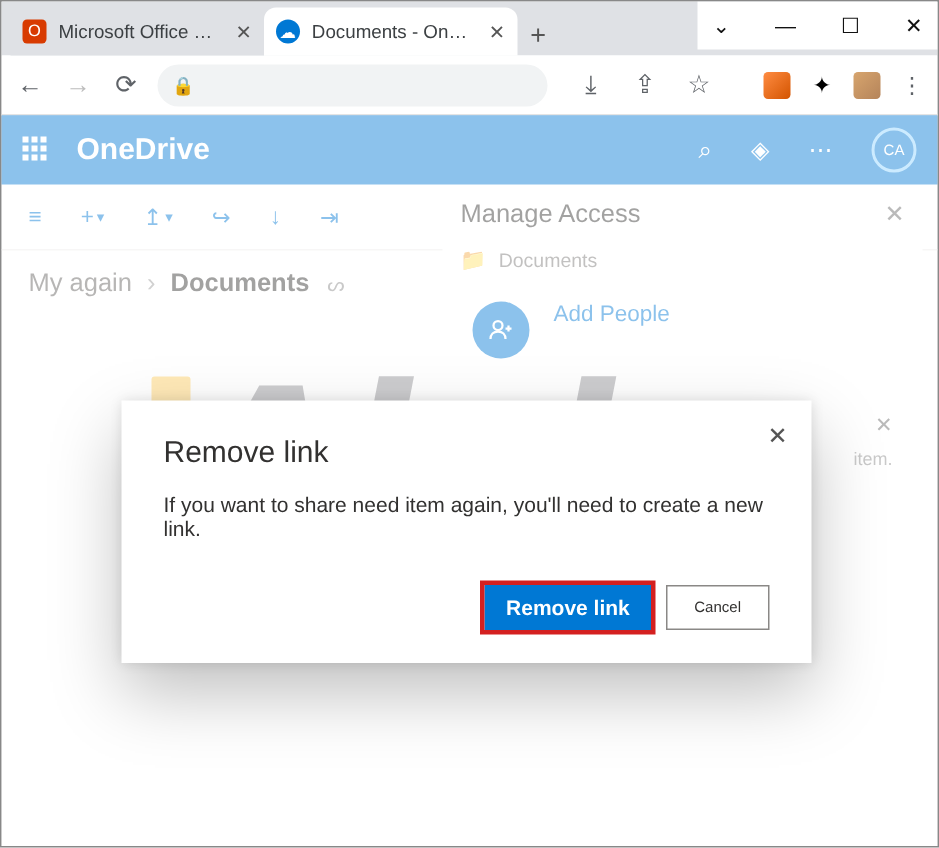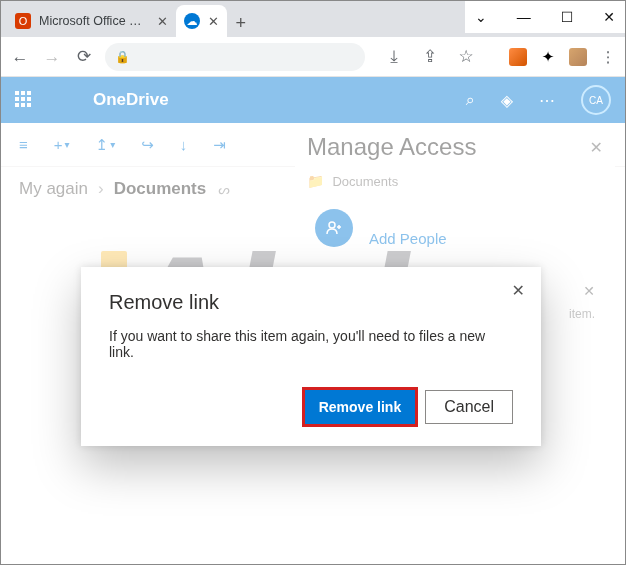--- a/index.html
+++ b/index.html
@@ -28,59 +28,59 @@
   .ext-icons { display: flex; gap: 12px; align-items: center; margin-left: auto; }
   .ext-icons span { width: 18px; height: 18px; display: inline-flex; align-items: center; justify-content: center; font-size: 15px; }
   .fox { background: linear-gradient(135deg, #ff8c42, #d35400); border-radius: 3px; }
   .cat { background: linear-gradient(135deg, #d7a56e, #b5845a); border-radius: 3px; }
   .dots-v { font-size: 18px; color: #5f6368; }
 
   
   .od-header { height: 46px; background: #0078d4; display: flex; align-items: center; padding: 0 14px; color: #fff; gap: 18px; }
   .waffle { width: 18px; height: 18px; display: grid; grid-template-columns: repeat(3,4px); grid-template-rows: repeat(3,4px); gap: 2px; }
   .waffle div { background: #fff; }
-  .brand { font-size: 17px; font-weight: 600; margin-left: 42px; }
+  .brand { font-size: 20px; font-weight: 600; }
   .od-right { margin-left: auto; display: flex; gap: 26px; align-items: center; }
   .od-right .ic { color: #fff; font-size: 16px; }
   .avatar { width: 30px; height: 30px; border-radius: 50%; border: 2px solid #8fd3ff; display: flex; align-items: center; justify-content: center; font-size: 10px; color: #fff; }
 
   
   .toolbar { height: 44px; display: flex; align-items: center; border-bottom: 1px solid #edebea; padding: 0 18px; gap: 26px; color: #0078d4; font-size: 15px; }
   .toolbar .tool { display: inline-flex; align-items: center; gap: 2px; }
   .chev { font-size: 10px; }
 
   
   .breadcrumb { padding: 12px 18px; font-size: 17px; color: #605e5c; display: flex; align-items: center; gap: 10px; }
   .breadcrumb .sep { color: #999; }
   .breadcrumb .cur { font-weight: 600; color: #323130; }
   .share-ic { color: #888; font-size: 13px; margin-left: 2px; }
 
   
   .panel { position: absolute; right: 10px; top: 124px; width: 320px; background: #fff; }
   .panel-header { display: flex; align-items: center; padding: 8px 12px; }
-  .panel-header h2 { font-size: 24px; font-weight: 400; color: #323130; flex: 1; }
+  .panel-header h2 { font-size: 17px; font-weight: 400; color: #323130; flex: 1; }
   .panel-close { color: #666; font-size: 16px; }
   .panel-sub { display: flex; align-items: center; gap: 8px; padding: 4px 12px 14px; font-size: 13px; color: #797775; }
   .folder-ic { color: #dcb67a; font-size: 14px; }
-  .add-row { display: flex; align-items: flex-end; gap: 16px; padding: 6px 20px; }
+  .add-row { display: flex; align-items: flex-start; gap: 16px; padding: 6px 20px; }
   .add-circle { width: 38px; height: 38px; border-radius: 50%; background: #0078d4; display: flex; align-items: center; justify-content: center; color: #fff; font-size: 16px; }
   .add-label { color: #0078d4; font-size: 15px; }
   .link-row { display: flex; align-items: center; padding: 30px 20px 0; font-size: 13px; color: #555; }
   .link-close { margin-left: auto; color: #666; font-size: 14px; }
   .hint-row { padding: 8px 20px; font-size: 12px; color: #888; text-align: right; }
 
   
   .modal-bg { position: absolute; inset: 76px 0 0 0; background: rgba(255,255,255,0.55); }
   .dialog { position: absolute; left: 80px; top: 266px; width: 460px; background: #fff; box-shadow: 0 20px 44px rgba(0,0,0,0.25), 0 0 8px rgba(0,0,0,0.12); padding: 24px 28px 22px; }
   .dialog-close { position: absolute; right: 16px; top: 14px; color: #555; font-size: 16px; }
   .dialog h3 { font-size: 20px; font-weight: 400; color: #323130; margin-bottom: 14px; }
   .dialog p { font-size: 14px; color: #323130; margin-bottom: 30px; }
   .dialog-actions { display: flex; justify-content: flex-end; gap: 10px; }
   .btn-primary { background: #0078d4; color: #fff; border: none; padding: 7px 14px; font-size: 14px; font-weight: 600; outline: 3px solid #D42020; outline-offset: 0; }
-  .btn-secondary { background: #fff; color: #323130; border: 1px solid #8a8886; padding: 7px 18px; font-size: 16px; }
+  .btn-secondary { background: #fff; color: #323130; border: 1px solid #8a8886; padding: 7px 18px; font-size: 10px; }
 
   
   .wm { position: absolute; left: 50%; top: 56%; transform: translate(-50%,-50%) rotate(0deg); font-size: 170px; font-weight: 700; font-style: italic; color: rgba(100,100,105,0.32); letter-spacing: -8px; pointer-events: none; font-family: Arial, sans-serif; white-space: nowrap; }
 
   .folder-thumb { position: absolute; left: 100px; top: 250px; width: 26px; height: 20px; background: #ffcf60; border-radius: 2px; }
 </style>
 </head>
 <body>
 
 <div class="window-controls">
@@ -91,20 +91,21 @@
 </div>
 
 <div class="tabs-row">
   <div class="tab inactive">
     <span class="favicon office">O</span>
     <span class="title">Microsoft Office Hom</span>
     <span class="close">✕</span>
   </div>
   <div class="tab active">
     <span class="favicon onedrive">☁</span>
+    <span class="title">Documents - OneDr</span>
     <span class="close">✕</span>
   </div>
   <div class="newtab">+</div>
 </div>
 
 <div class="addr-row">
   <span class="nav-btn">←</span>
   <span class="nav-btn disabled">→</span>
   <span class="nav-btn">⟳</span>
   <div class="addr-bar">
@@ -187,18 +188,18 @@
   <div class="hint-row">item.</div>
 </div>
 
 <div class="modal-bg"></div>
 
 <div class="wm">Alphr</div>
 
 <div class="dialog">
   <span class="dialog-close">✕</span>
   <h3>Remove link</h3>
-  <p>If you want to share this item again, you'll need to files a new link.</p>
+  <p>If you want to share need item again, you'll need to create a new link.</p>
   <div class="dialog-actions">
     <button class="btn-primary">Remove link</button>
     <button class="btn-secondary">Cancel</button>
   </div>
 </div>
 
 </body></html>

